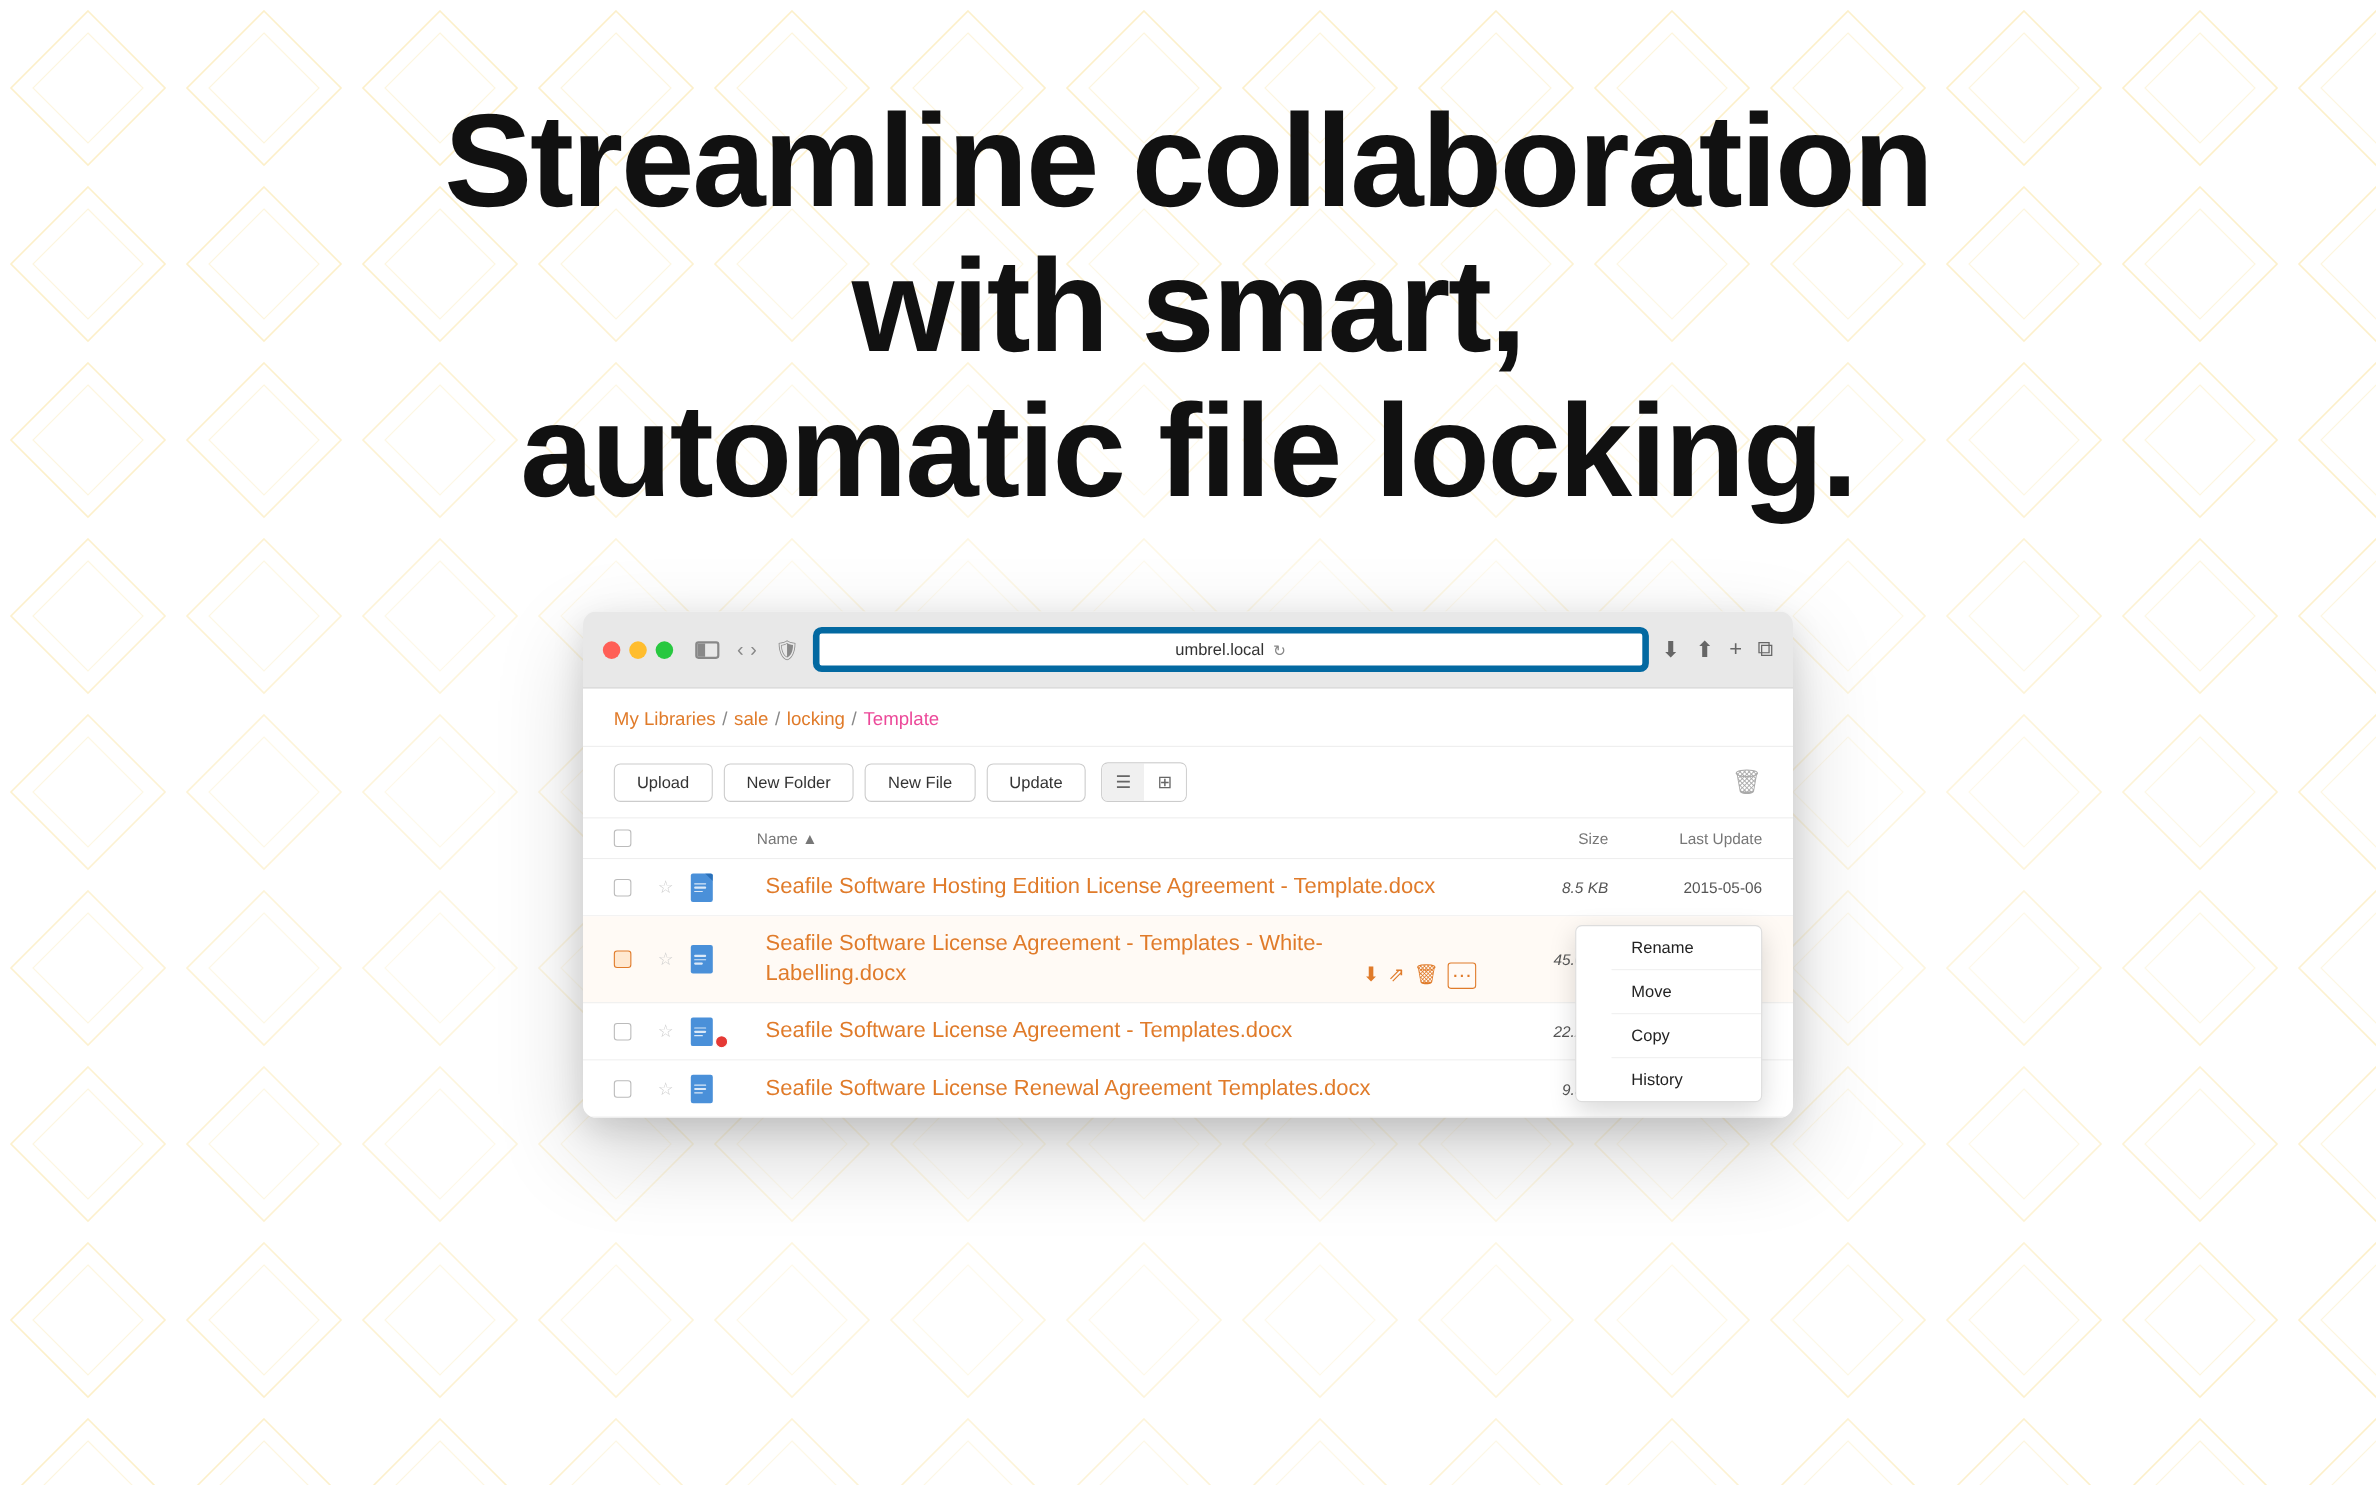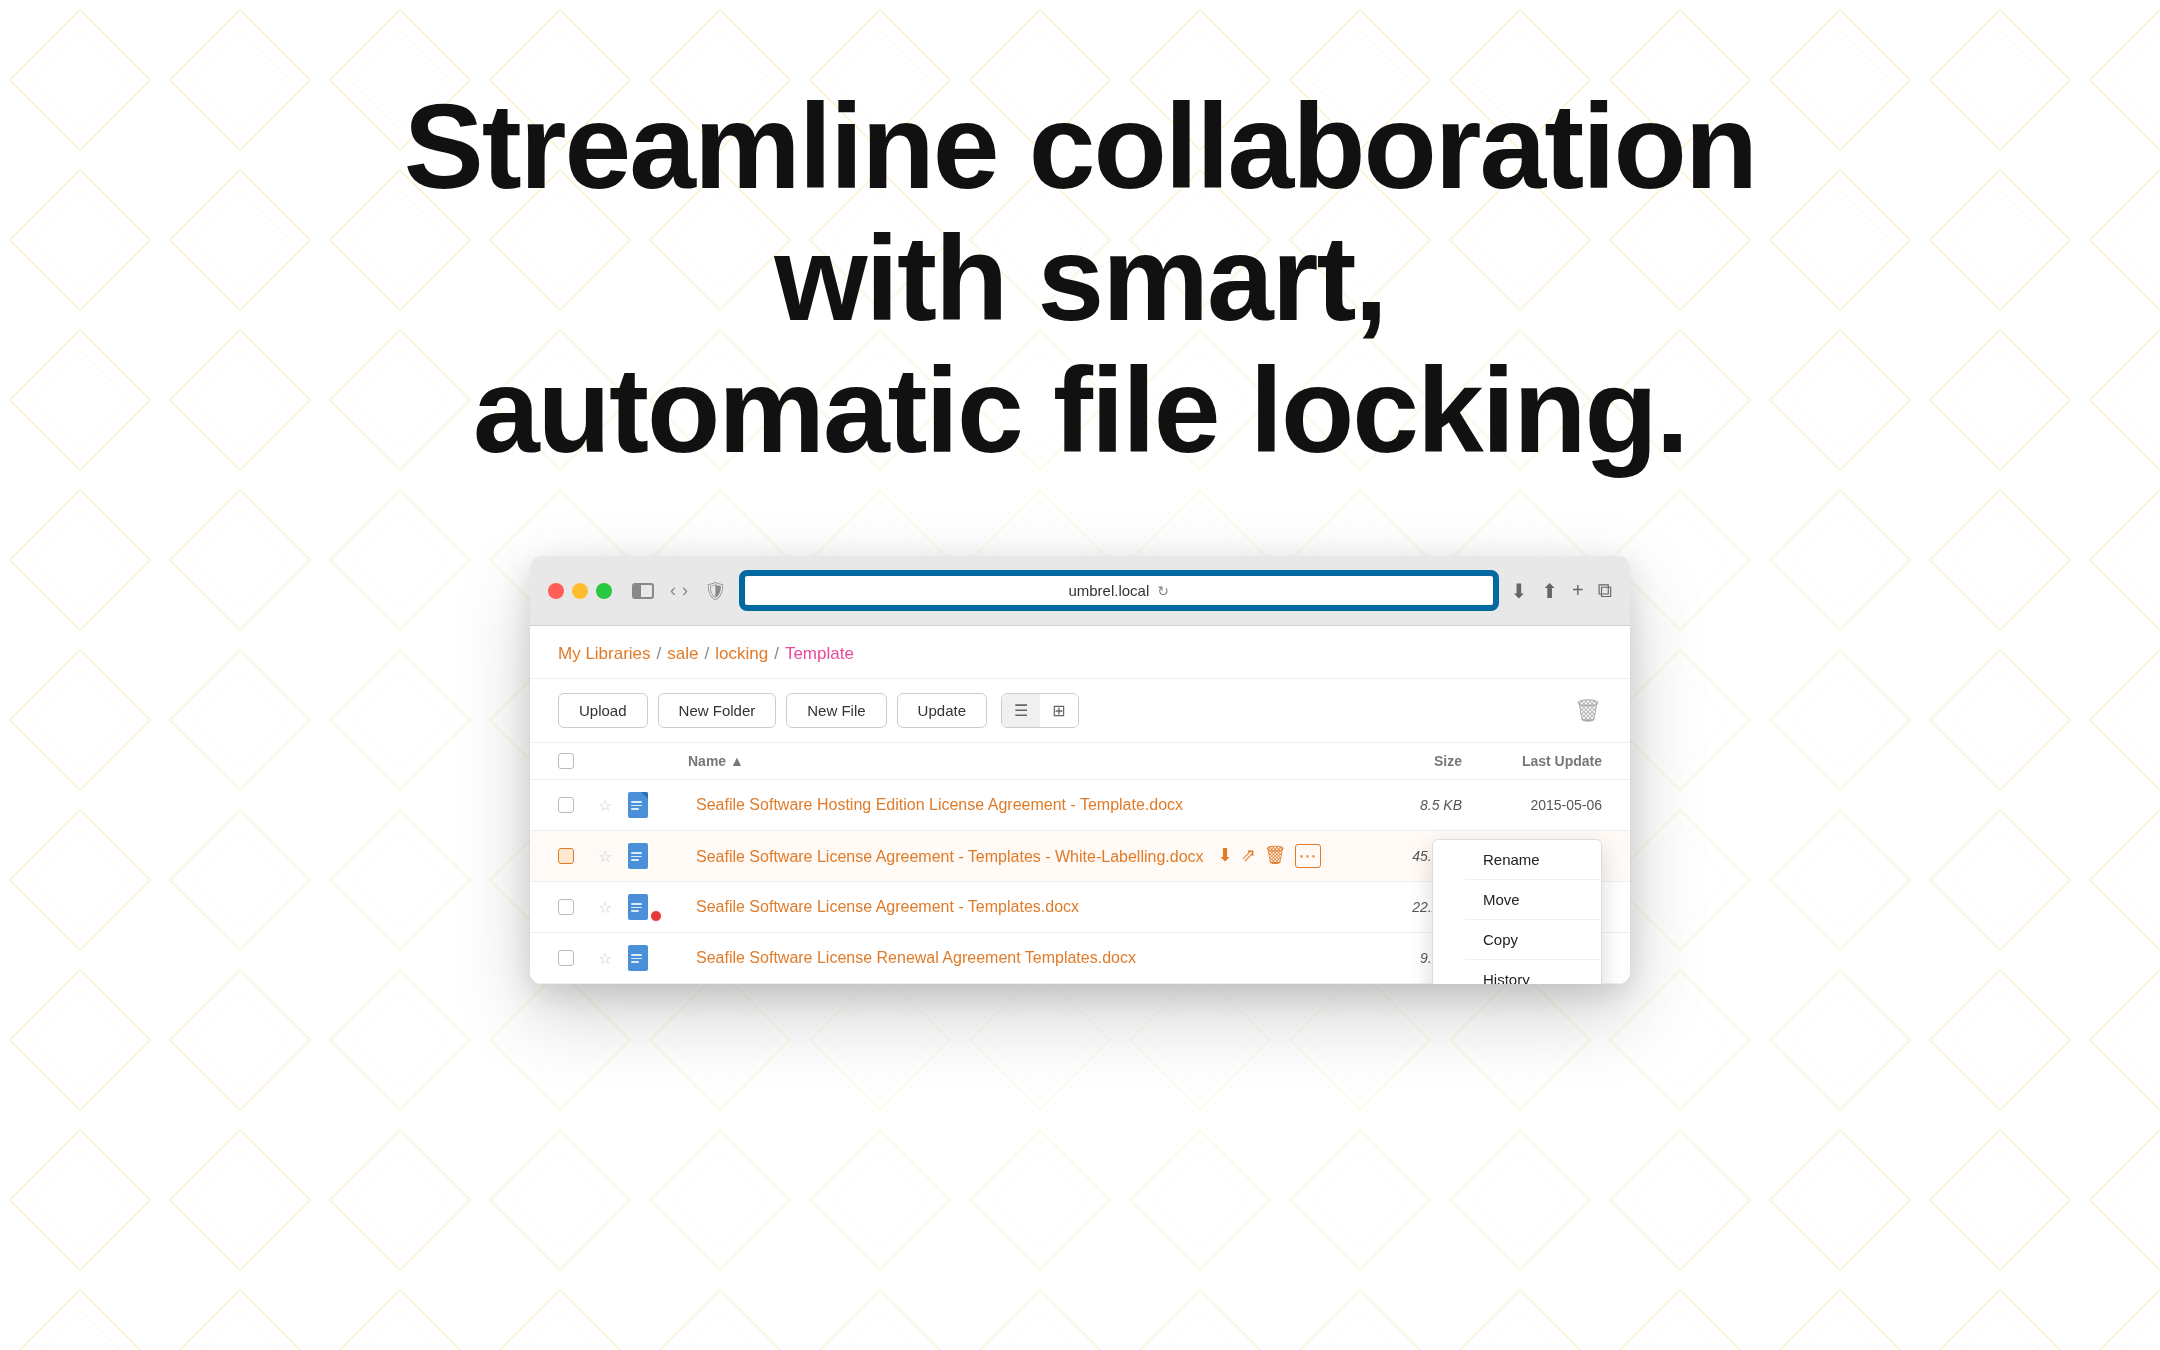--- a/index.html
+++ b/index.html
@@ -214,21 +214,20 @@
     }
 
     .file-list-header {
       display: grid;
       grid-template-columns: 40px 30px 30px 30px 1fr 120px 140px;
       padding: 10px 28px;
       font-size: 14px;
       color: #777;
       border-bottom: 1px solid #eee;
       align-items: center;
-      font-weight: bold;
     }
 
     .file-row {
       display: grid;
       grid-template-columns: 40px 30px 30px 30px 1fr 120px 140px;
       padding: 12px 28px;
       align-items: center;
       border-bottom: 1px solid #f0f0f0;
       font-size: 15px;
       position: relative;
@@ -246,21 +245,21 @@
 
     .file-star {
       color: #ccc;
       font-size: 16px;
       cursor: pointer;
     }
 
     .file-name {
       color: #e07b2a;
       cursor: pointer;
-      font-size: 16px;
+      font-size: 20px;
       line-height: 1.35;
       padding-left: 8px;
     }
 
     .file-size {
       color: #555;
       font-size: 14px;
       text-align: right;
       font-style: italic;
     }

